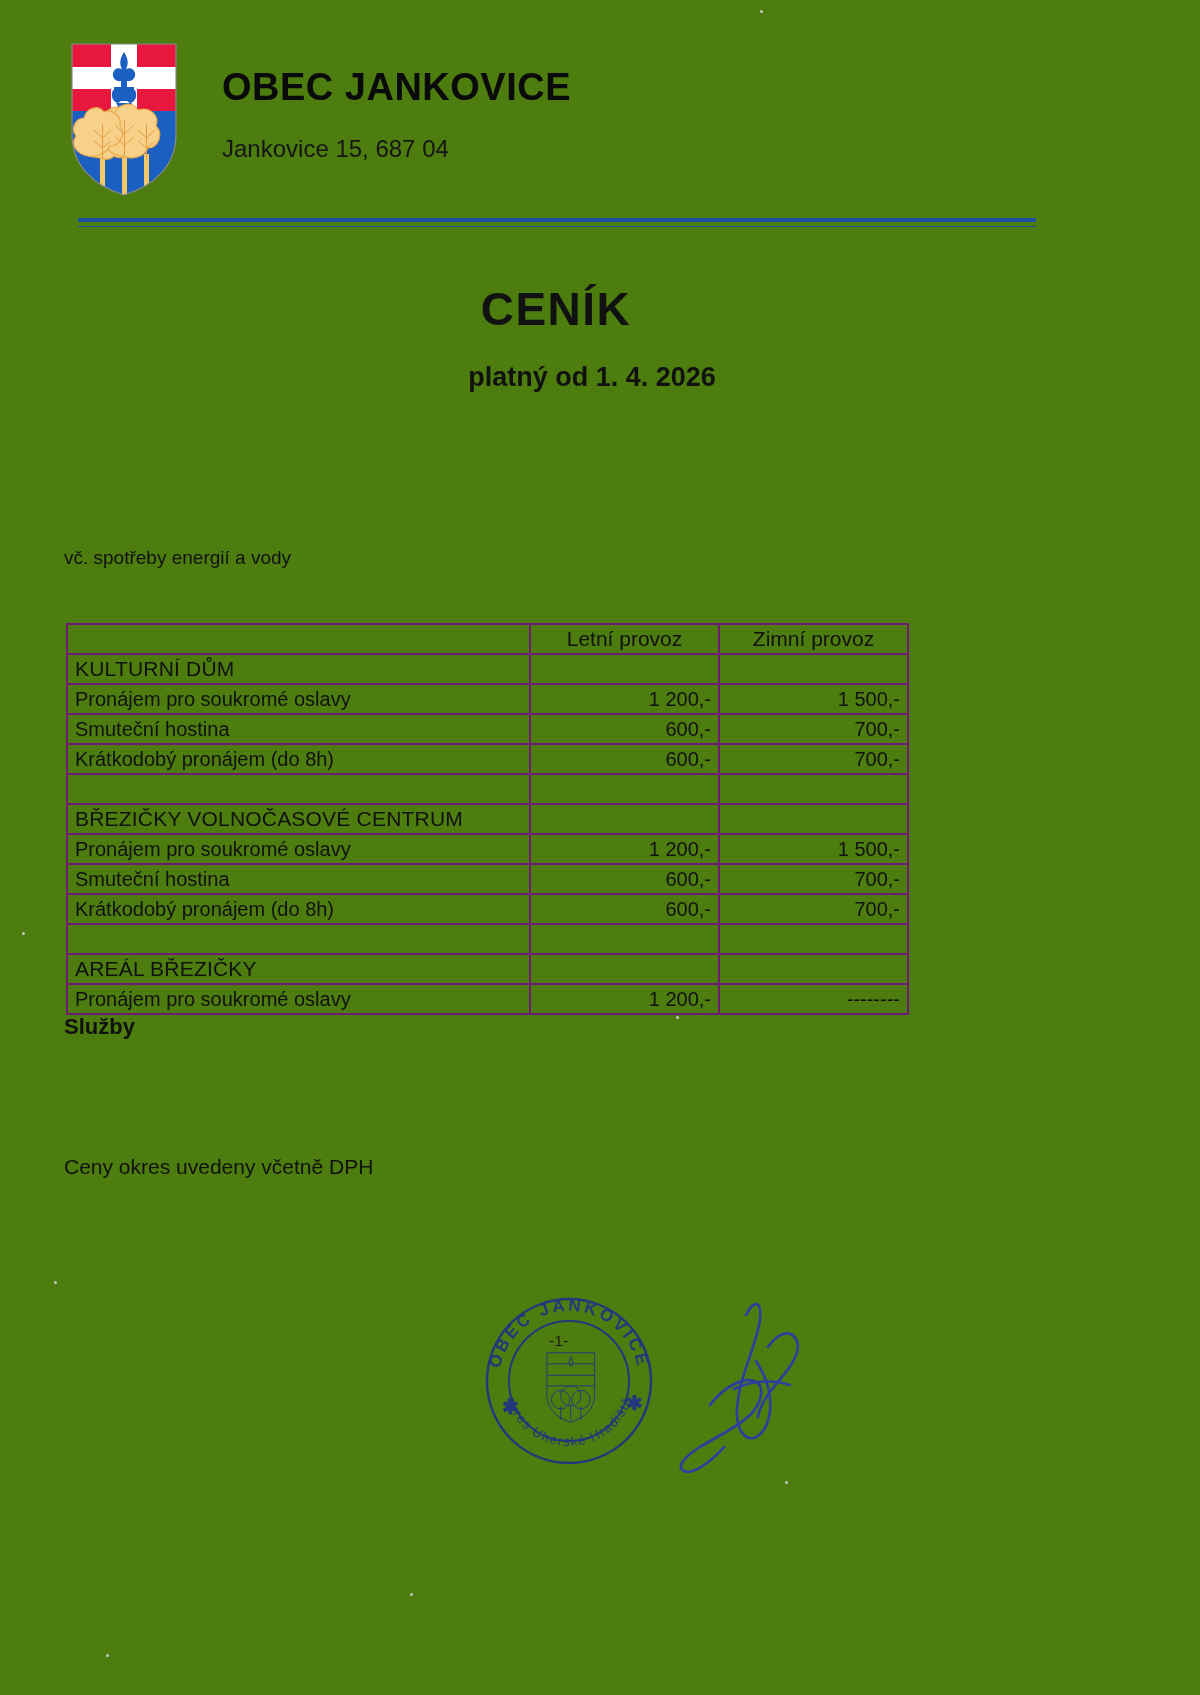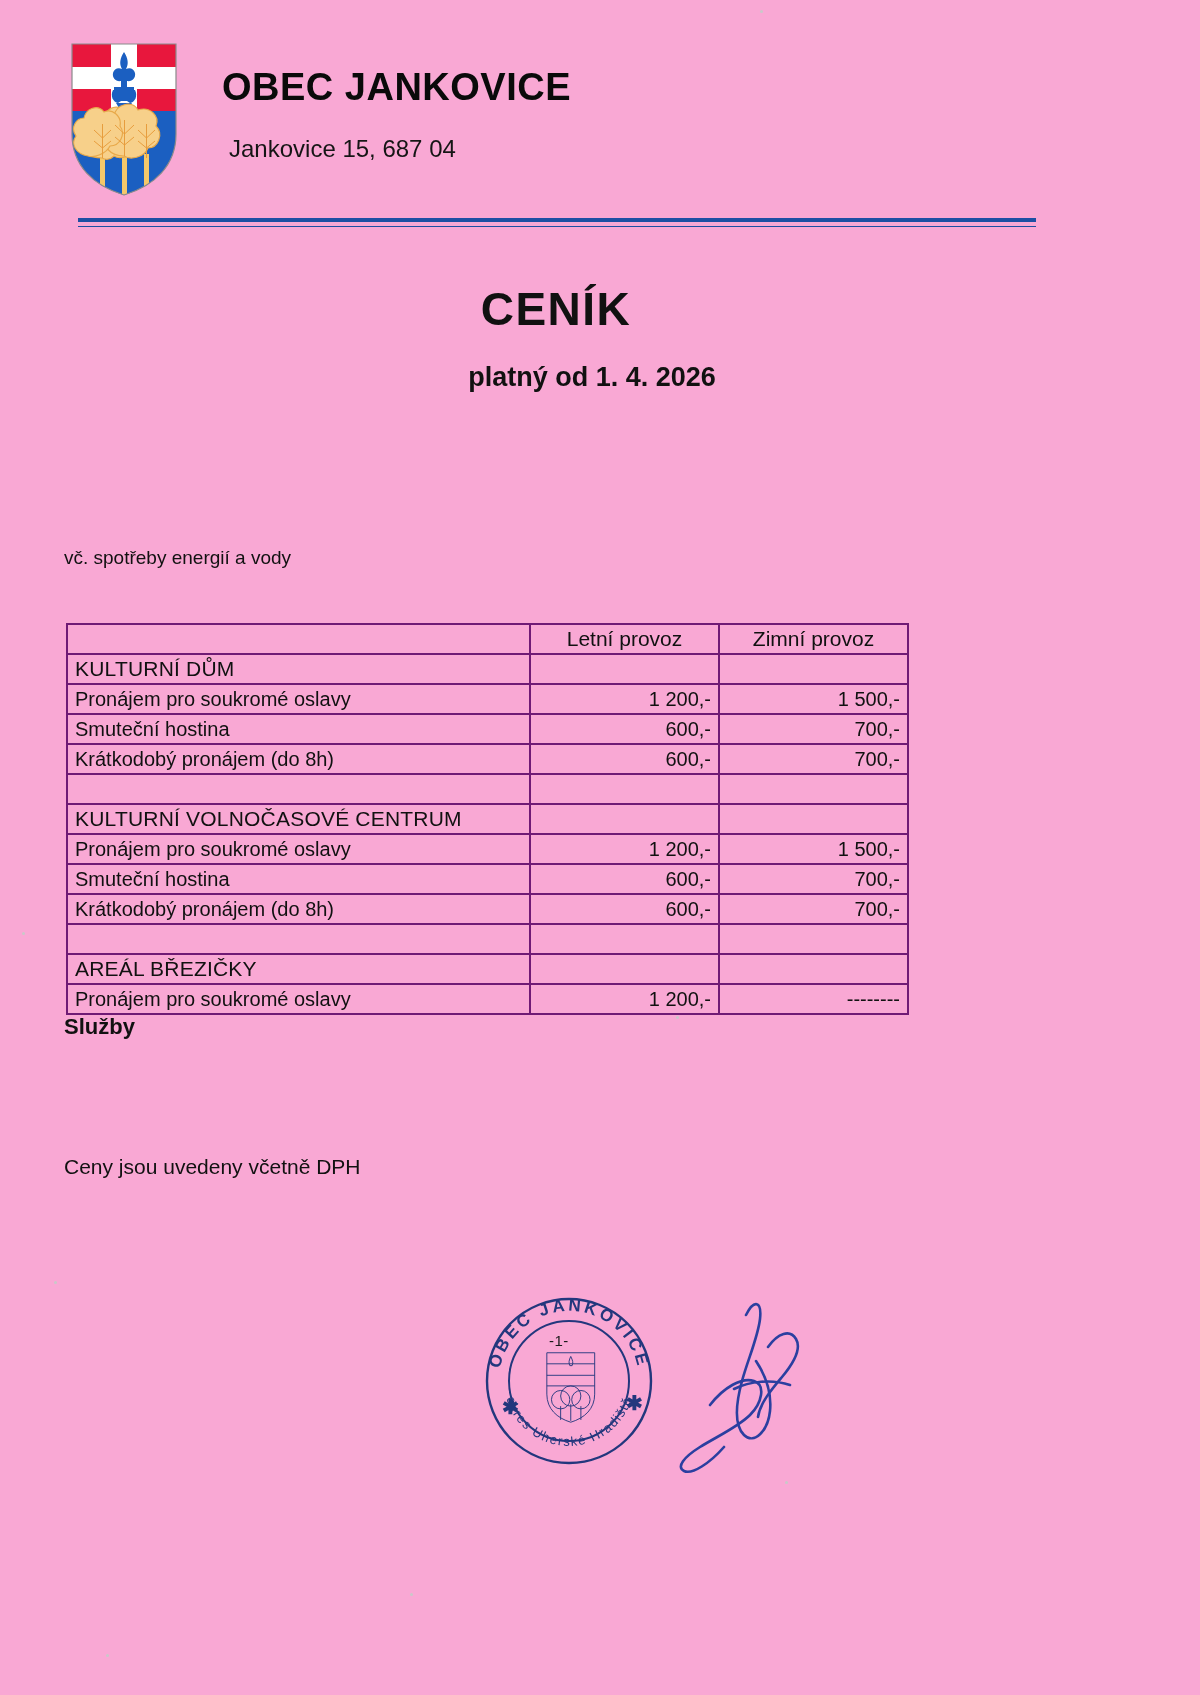--- a/index.html
+++ b/index.html
@@ -9,21 +9,21 @@
     background: #ffffff;
   }
   body {
     font-family: "Liberation Sans", sans-serif;
     color: #111111;
   }
   .page {
     position: relative;
     width: 1200px;
     height: 1695px;
-    background: #f9a8d4;
+    background: #4d7c0f;
     overflow: hidden;
     box-sizing: border-box;
   }
 
   
   .header {
     position: absolute;
     left: 68px;
     top: 38px;
     display: flex;
@@ -43,21 +43,21 @@
     font-weight: bold;
     letter-spacing: 0.5px;
     color: #0a0a0a;
     margin: 0 0 26px 0;
     white-space: nowrap;
   }
   .org-address {
     font-size: 24px;
     font-weight: normal;
     color: #151515;
-    margin: 7px;
+    margin: 0;
     white-space: nowrap;
   }
 
   
   .rule-wrap {
     position: absolute;
     left: 78px;
     top: 218px;
     width: 958px;
   }
@@ -303,21 +303,21 @@
           <td>Krátkodobý pronájem (do 8h)</td>
           <td class="num">600,-</td>
           <td class="num">700,-</td>
         </tr>
         <tr>
           <td class="spacer-cell"></td>
           <td class="num spacer-cell"></td>
           <td class="num spacer-cell"></td>
         </tr>
         <tr>
-          <td class="group">KULTURNÍ VOLNOČASOVÉ CENTRUM</td>
+          <td class="group">BŘEZIČKY VOLNOČASOVÉ CENTRUM</td>
           <td class="num"></td>
           <td class="num"></td>
         </tr>
         <tr>
           <td>Pronájem pro soukromé oslavy</td>
           <td class="num">1 200,-</td>
           <td class="num">1 500,-</td>
         </tr>
         <tr>
           <td>Smuteční hostina</td>
@@ -343,21 +343,21 @@
           <td>Pronájem pro soukromé oslavy</td>
           <td class="num">1 200,-</td>
           <td class="num">--------</td>
         </tr>
       </tbody>
   </table>
 
   <div class="section-heading" id="services-heading">Služby</div>
 
 
-  <div class="footnote" id="note-vat">Ceny jsou uvedeny včetně DPH</div>
+  <div class="footnote" id="note-vat">Ceny okres uvedeny včetně DPH</div>
 
   <div class="stamp">
     <svg viewBox="0 0 186 186" width="186" height="186" aria-hidden="true">
       <defs>
         <path id="arcTop" d="M 23 93 A 70 70 0 0 1 163 93"></path>
         <path id="arcBottom" d="M 28 93 A 65 65 0 0 0 158 93"></path>
       </defs>
       <circle cx="93" cy="93" r="82" fill="none" stroke="#23377d" stroke-width="2.4"></circle>
       <circle cx="93" cy="93" r="60" fill="none" stroke="#23377d" stroke-width="2"></circle>
       <text font-family="'Liberation Sans', sans-serif" font-size="17" font-weight="bold" fill="#23377d" letter-spacing="3">

